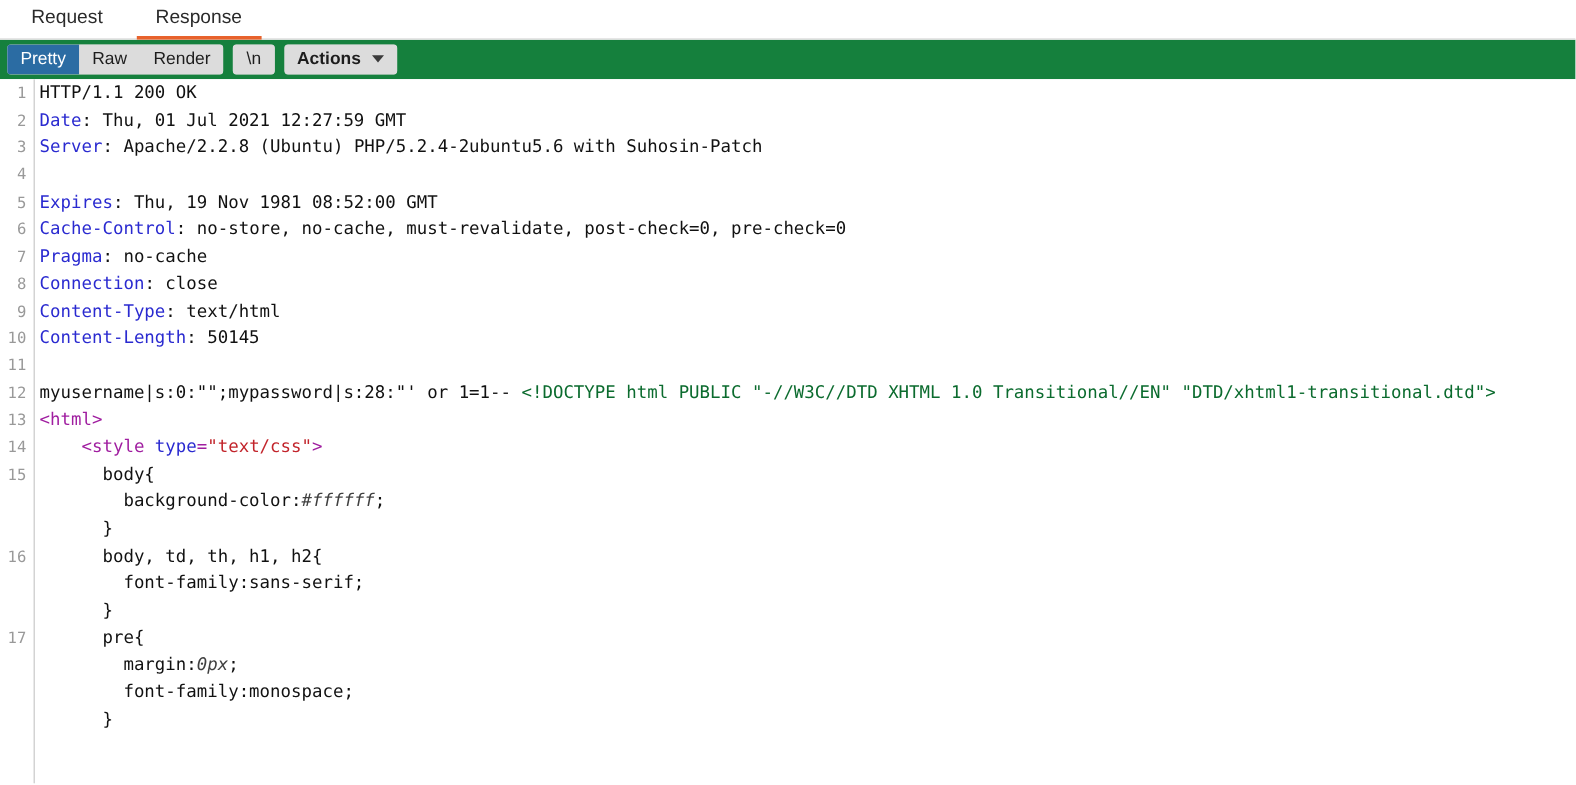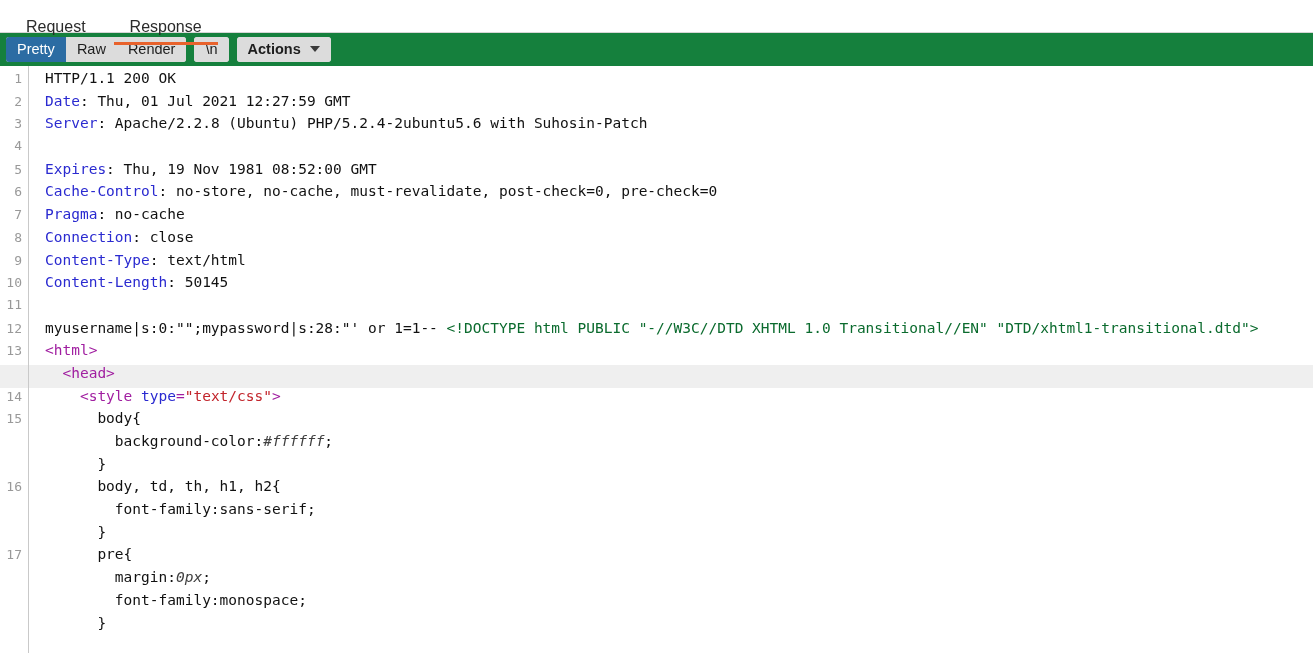--- a/index.html
+++ b/index.html
@@ -30,21 +30,20 @@
     position: relative;
     font-size: 16px;
     color: #2b2b2b;
     padding: 5px 22px 7px 22px;
     line-height: 20px;
     cursor: default;
     white-space: nowrap;
     background: transparent;
     border: none;
     font-family: "Liberation Sans", sans-serif;
-    margin-top: 12px;
   }
   .tab.active::after {
     content: "";
     position: absolute;
     left: 6px;
     right: 6px;
     bottom: -1px;
     height: 3px;
     background: #e8622c;
   }
@@ -137,21 +136,21 @@
     width: 22px;
     min-width: 22px;
     text-align: right;
     color: #999999;
     font-size: 13px;
     padding-right: 6px;
     user-select: none;
     font-family: "DejaVu Sans Mono", "Liberation Mono", monospace;
   }
   .ltxt {
-    padding-left: 17px;
+    padding-left: 5px;
     color: #111111;
     white-space: pre;
   }
 
   
   .hdr-name   { color: #2a2ad0; }
   .plain      { color: #111111; }
   .doctype    { color: #0b6b2e; }
   .tag        { color: #a01ea0; }
   .attr       { color: #2a2ad0; }
@@ -192,21 +191,20 @@
       <div class="row"><span class="lno">4</span></div>
       <div class="row"><span class="lno">5</span><span class="ltxt"><span class="hdr-name">Expires</span><span class="plain">: Thu, 19 Nov 1981 08:52:00 GMT</span></span></div>
       <div class="row"><span class="lno">6</span><span class="ltxt"><span class="hdr-name">Cache-Control</span><span class="plain">: no-store, no-cache, must-revalidate, post-check=0, pre-check=0</span></span></div>
       <div class="row"><span class="lno">7</span><span class="ltxt"><span class="hdr-name">Pragma</span><span class="plain">: no-cache</span></span></div>
       <div class="row"><span class="lno">8</span><span class="ltxt"><span class="hdr-name">Connection</span><span class="plain">: close</span></span></div>
       <div class="row"><span class="lno">9</span><span class="ltxt"><span class="hdr-name">Content-Type</span><span class="plain">: text/html</span></span></div>
       <div class="row"><span class="lno">10</span><span class="ltxt"><span class="hdr-name">Content-Length</span><span class="plain">: 50145</span></span></div>
       <div class="row"><span class="lno">11</span><span class="ltxt"><span class="plain"></span></span></div>
       <div class="row"><span class="lno">12</span><span class="ltxt"><span class="plain">myusername|s:0:"";mypassword|s:28:"' or 1=1-- </span><span class="doctype">&lt;!DOCTYPE html PUBLIC "-//W3C//DTD XHTML 1.0 Transitional//EN" "DTD/xhtml1-transitional.dtd"&gt;</span></span></div>
       <div class="row"><span class="lno">13</span><span class="ltxt"><span class="tag">&lt;html&gt;</span></span></div>
-      <div class="row hl"><span class="lno"></span><span class="ltxt"><span class="tag">  &lt;head&gt;</span></span></div>
       <div class="row"><span class="lno">14</span><span class="ltxt"><span class="tag">    &lt;style </span><span class="attr">type</span><span class="tag">=</span><span class="attrval">"text/css"</span><span class="tag">&gt;</span></span></div>
       <div class="row"><span class="lno">15</span><span class="ltxt"><span class="plain">      body{</span></span></div>
       <div class="row"><span class="lno"></span><span class="ltxt"><span class="plain">        background-color:</span><span class="cssval">#ffffff</span><span class="plain">;</span></span></div>
       <div class="row"><span class="lno"></span><span class="ltxt"><span class="plain">      }</span></span></div>
       <div class="row"><span class="lno">16</span><span class="ltxt"><span class="plain">      body, td, th, h1, h2{</span></span></div>
       <div class="row"><span class="lno"></span><span class="ltxt"><span class="plain">        font-family:sans-serif;</span></span></div>
       <div class="row"><span class="lno"></span><span class="ltxt"><span class="plain">      }</span></span></div>
       <div class="row"><span class="lno">17</span><span class="ltxt"><span class="plain">      pre{</span></span></div>
       <div class="row"><span class="lno"></span><span class="ltxt"><span class="plain">        margin:</span><span class="cssval">0px</span><span class="plain">;</span></span></div>
       <div class="row"><span class="lno"></span><span class="ltxt"><span class="plain">        font-family:monospace;</span></span></div>

